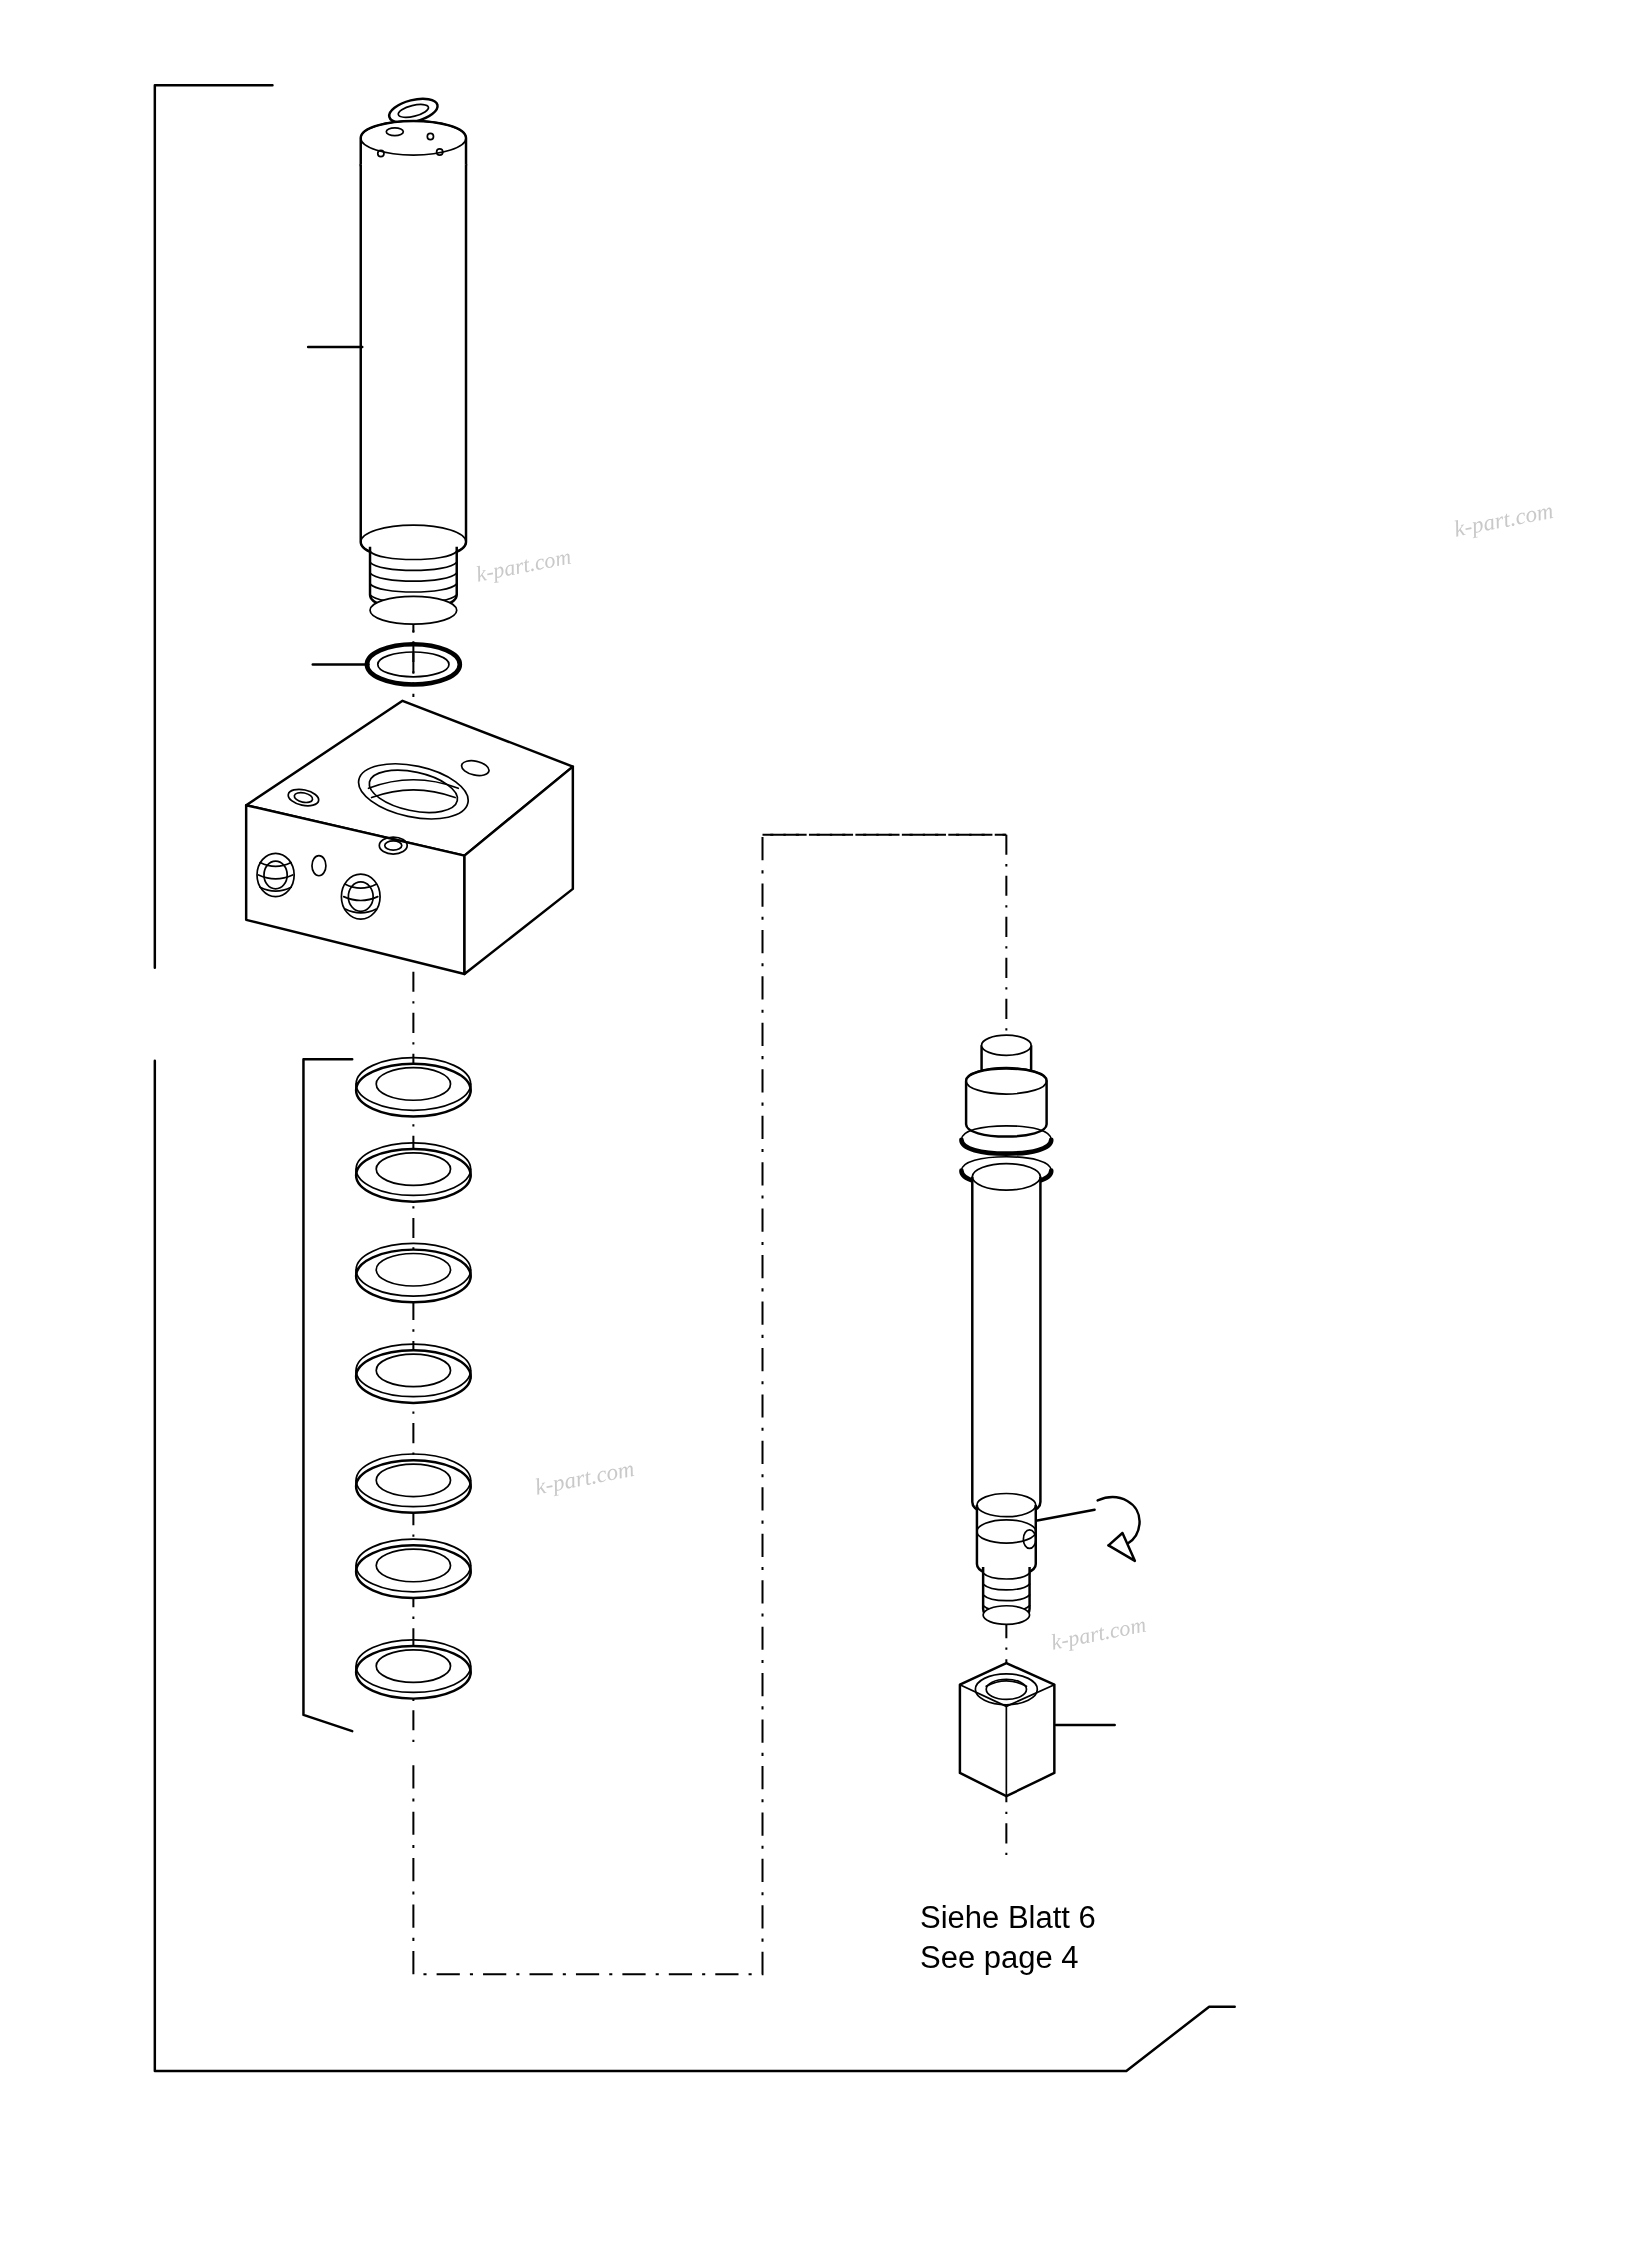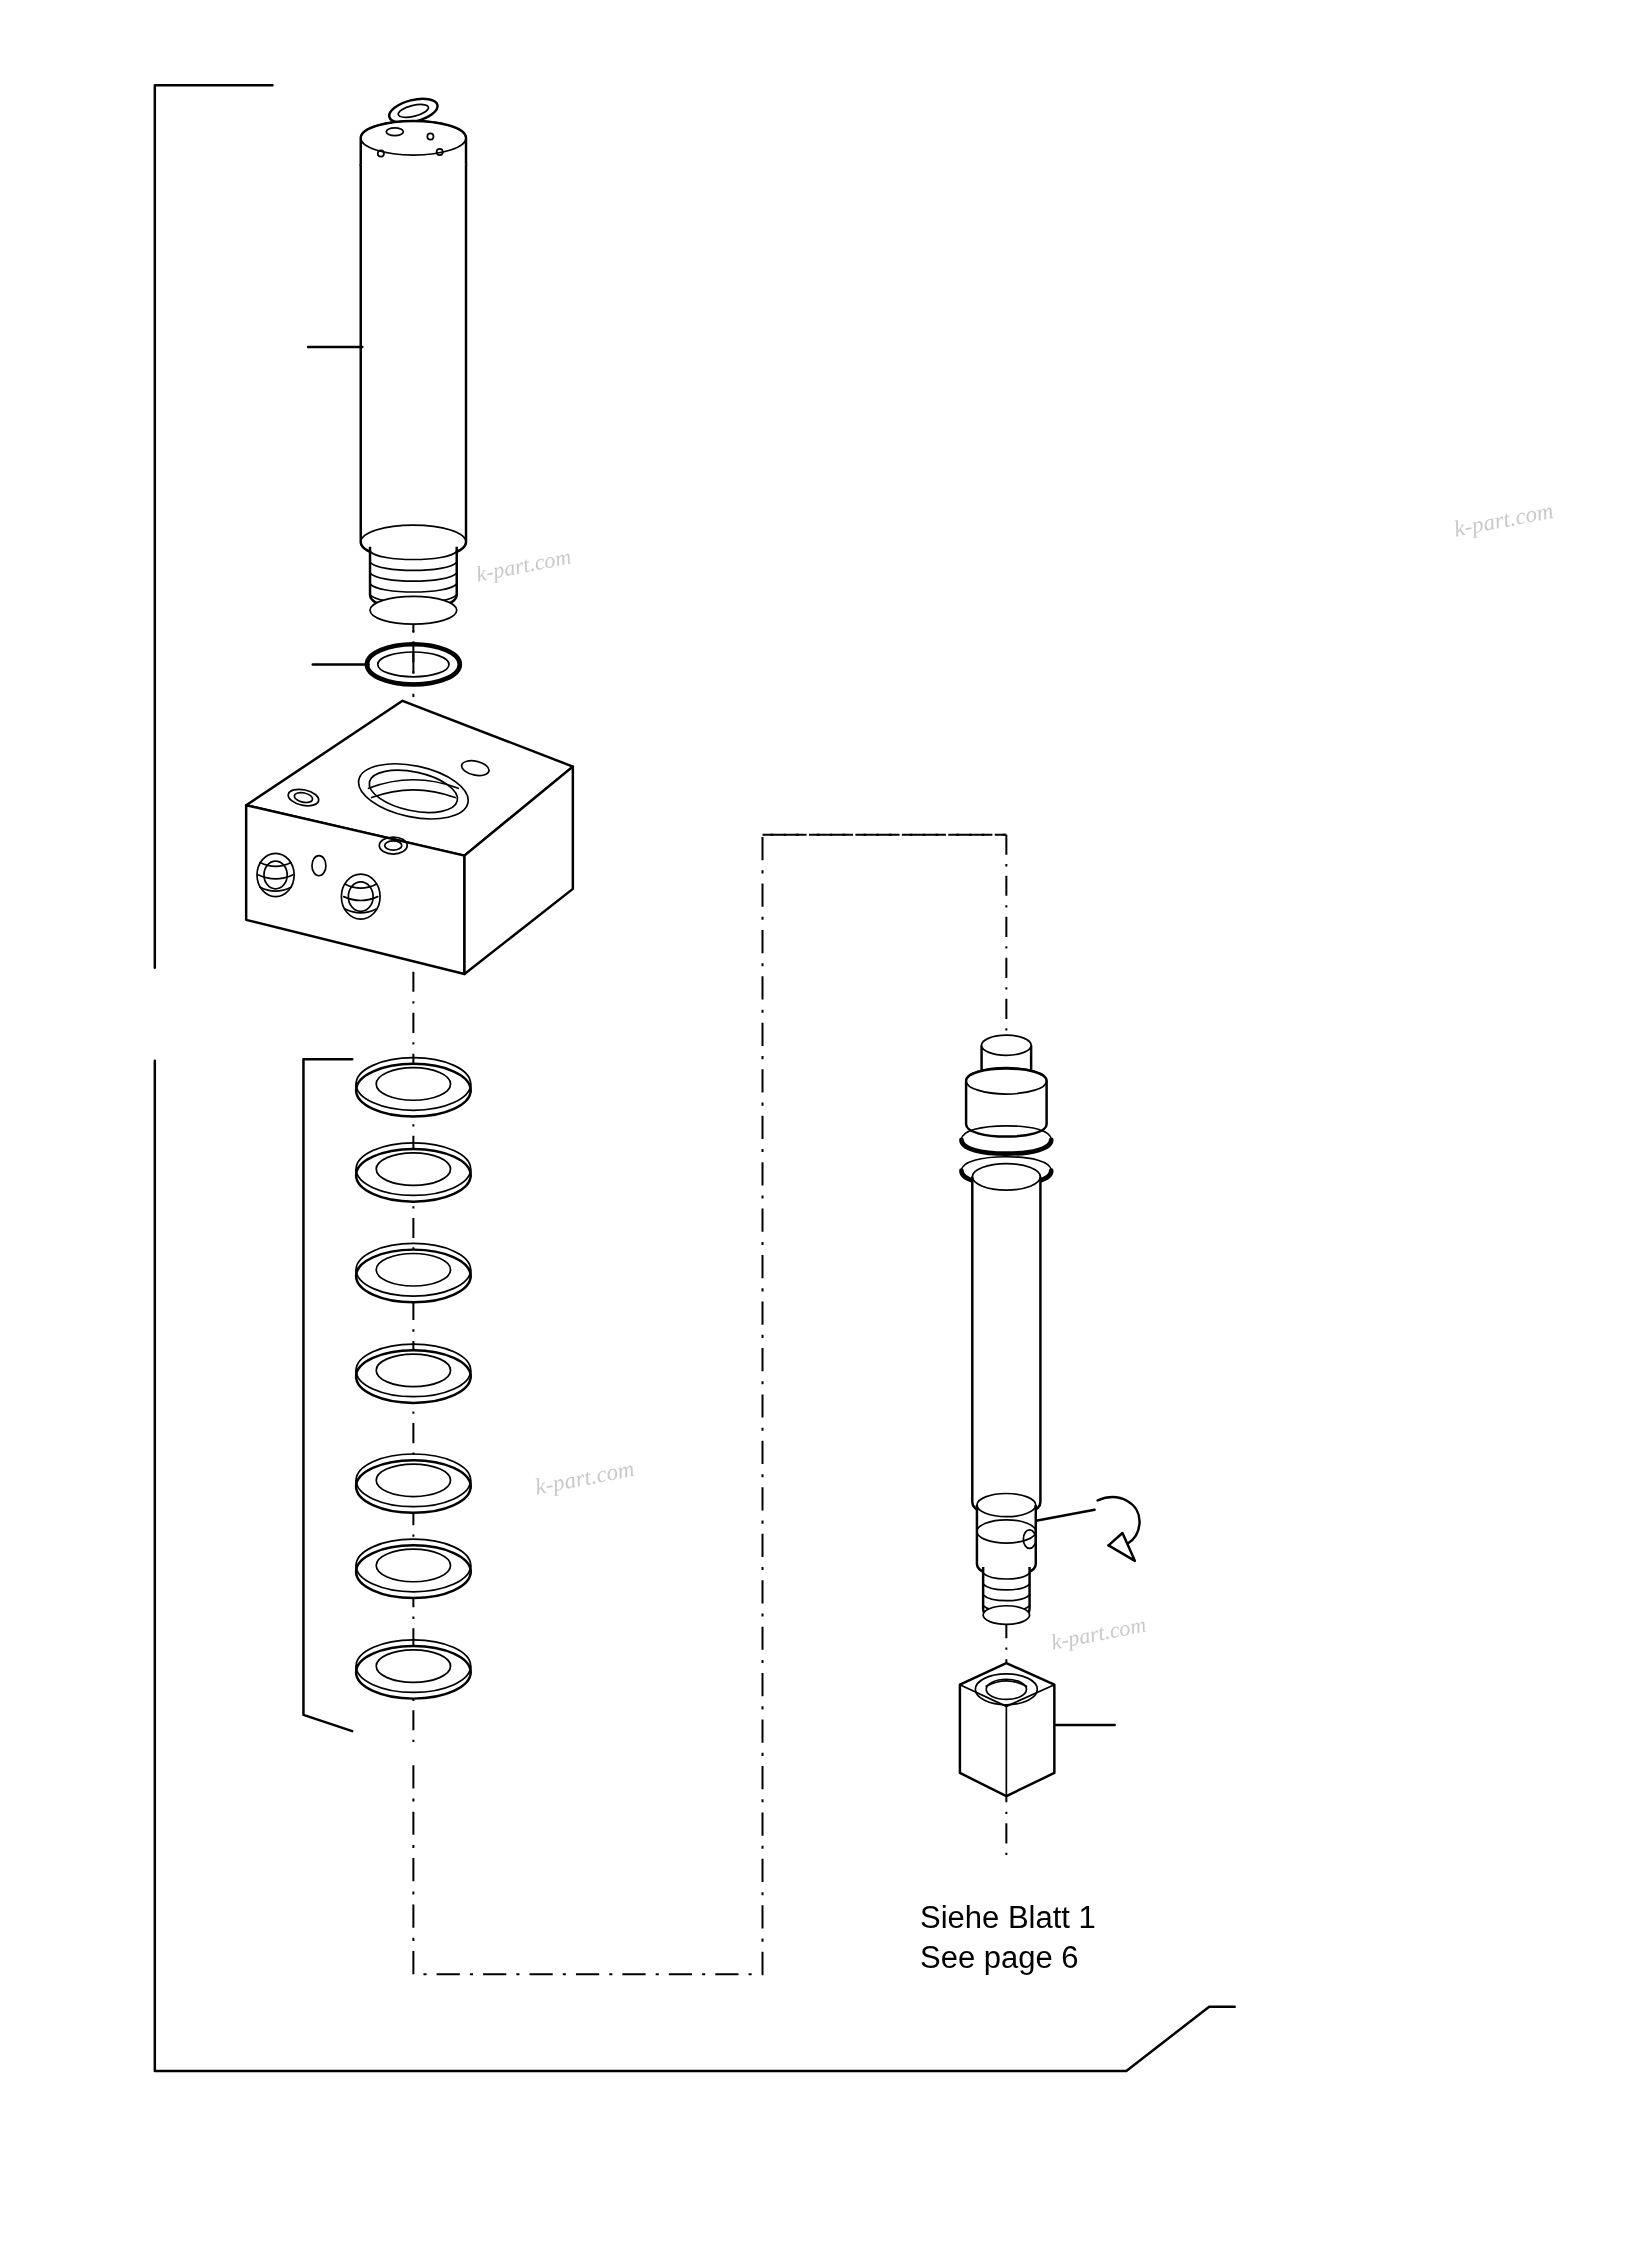--- a/index.html
+++ b/index.html
@@ -239,22 +239,22 @@
       <path class="sh" d="M1240 2176 L1300 2204 L1362 2176"></path>
       <path class="sh" d="M1300 2204 L1300 2320"></path>
       <ellipse class="sh" cx="1300" cy="2182" rx="40" ry="20"></ellipse>
       <ellipse class="sh" cx="1300" cy="2182" rx="26" ry="13"></ellipse>
       <path class="sh" d="M1274 2178 q26 -14 52 0"></path>
       <line class="s" x1="1364" y1="2228" x2="1440" y2="2228"></line>
     </g>
   </svg>
 
   <div id="caption-block">
-    <div>Siehe Blatt 1</div>
-    <div>See page 6</div>
+    <div>Siehe Blatt 6</div>
+    <div>See page 4</div>
   </div>
 
   <div class="wm big" style="left:1452px; top:517px;">k-part.com</div>
   <div class="wm" style="left:474px; top:562px;">k-part.com</div>
   <div class="wm big" style="left:533px; top:1475px;">k-part.com</div>
   <div class="wm" style="left:1049px; top:1630px;">k-part.com</div>
 
 </div>
 
 

